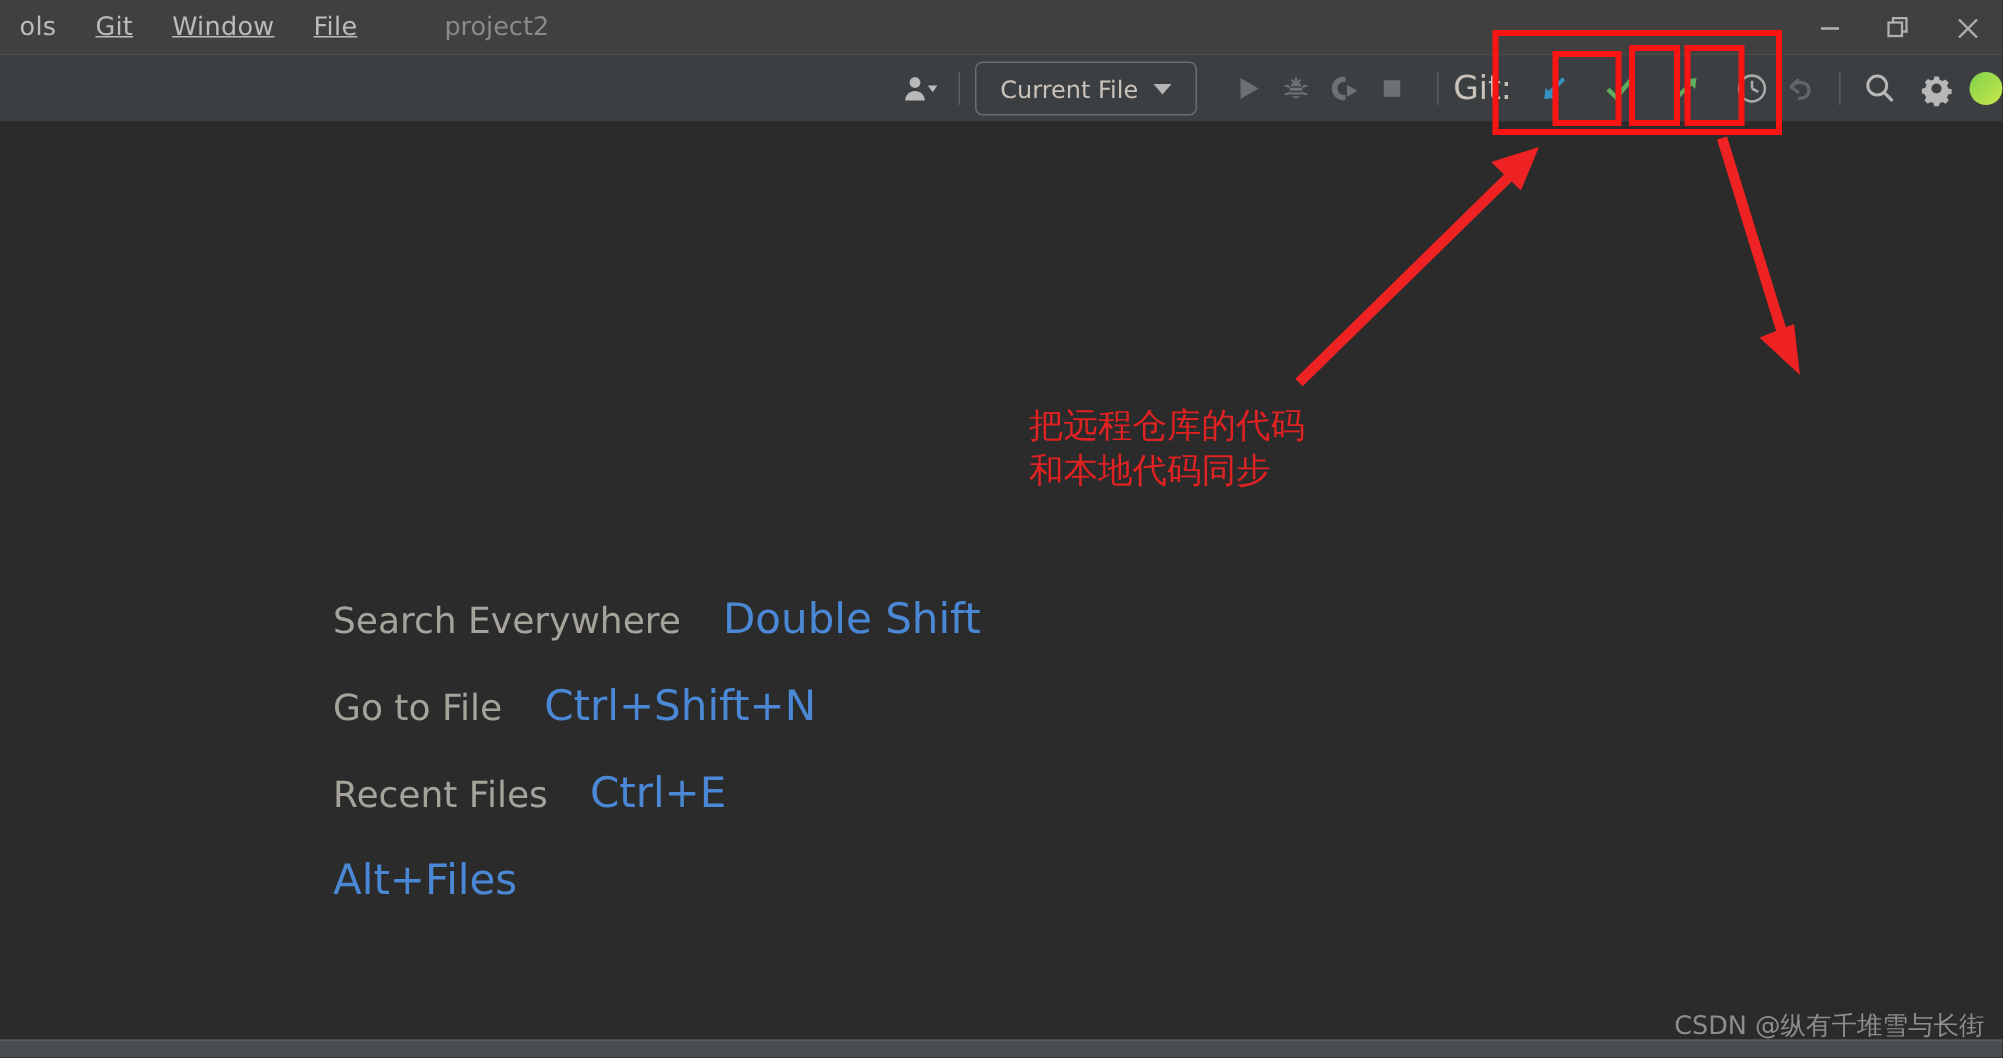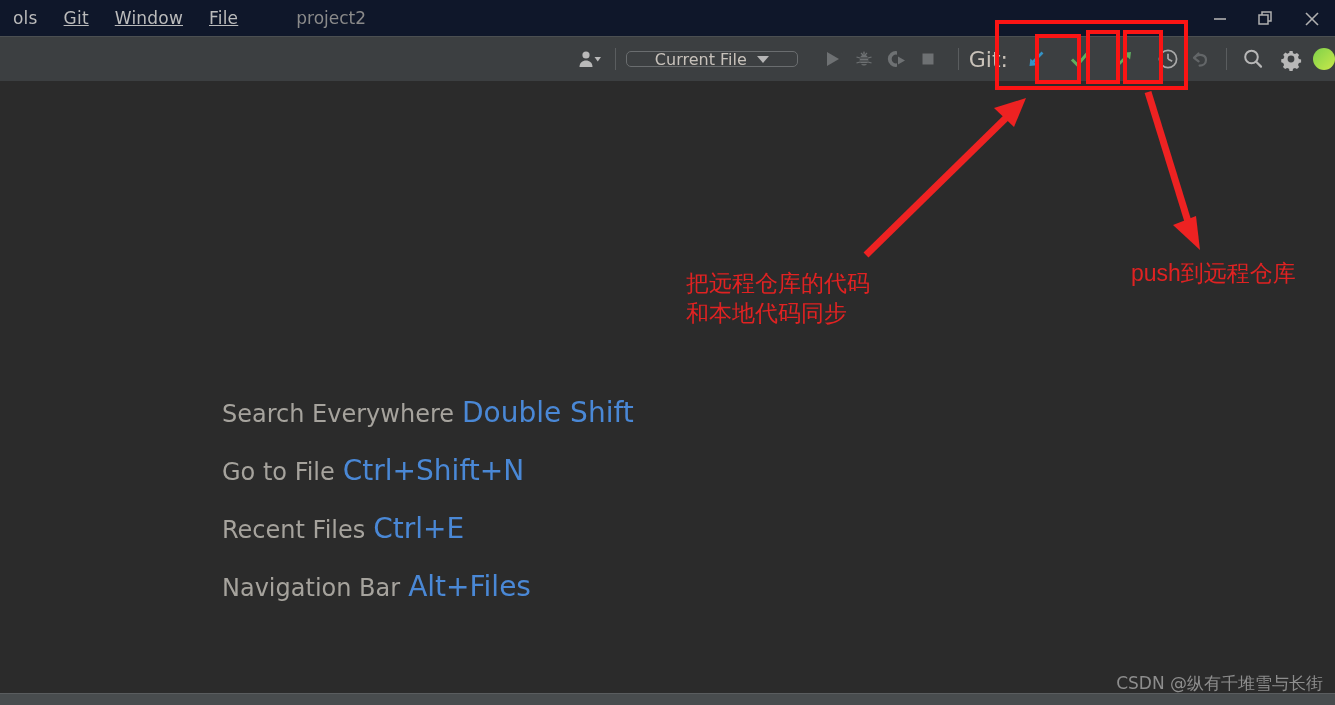--- a/index.html
+++ b/index.html
@@ -7,21 +7,21 @@
     width: 1335px; height: 705px;
     background: #2b2b2b;
     font-family: "DejaVu Sans", "Liberation Sans", sans-serif;
     overflow: hidden;
   }
   #app { position: relative; width: 1335px; height: 705px; }
 
   
   .titlebar {
     position: absolute; left: 0; top: 0; width: 1335px; height: 37px;
-    background: #0f172a;
+    background: #404040;
     border-bottom: 1px solid #4b4f51;
     display: flex; align-items: center;
   }
   .menu-items { display: flex; align-items: baseline; padding-left: 0px; }
   .menu-item {
     color: #bbbbbb; font-size: 17px; padding: 0 13px; white-space: nowrap;
     letter-spacing: .2px;
   }
   .menu-item .mn { text-decoration: underline; }
   .project-name {
@@ -41,43 +41,43 @@
     background: #3c3f41;
     display: flex; align-items: center; justify-content: flex-end;
     padding-right: 0px;
   }
   .tb-group { display: flex; align-items: center; }
   .tb-btn {
     width: 32px; height: 32px; display: flex; align-items: center; justify-content: center;
   }
   .sep { width: 1px; height: 22px; background: #5a5d5f; margin: 0 10px; }
   .runconfig {
-    height: 16px; border: 1px solid #6a6d6f; border-radius: 5px;
-    display: flex; align-items: center; gap: 10px; padding: 0 28px;
+    height: 36px; border: 1px solid #6a6d6f; border-radius: 5px;
+    display: flex; align-items: center; gap: 10px; padding: 0 16px;
     color: #c8c2bb; font-size: 16px; white-space: nowrap;
   }
   .caret { width: 0; height: 0; border-left: 6px solid transparent;
            border-right: 6px solid transparent; border-top: 7px solid #b5b5b5; }
   .git-label { color: #c9c2b9; font-size: 22px; margin-right: 6px; white-space: nowrap; }
   .avatar-edge {
     width: 22px; height: 22px; border-radius: 50%;
     background: linear-gradient(135deg,#7fd14a,#c9e94a);
     margin-left: 6px;
   }
 
   
   .editor {
     position: absolute; left: 0; top: 81px; width: 1335px; height: 612px;
     background: #2b2b2b;
   }
   .shortcuts {
     position: absolute; left: 222px; top: 315px;
     display: flex; flex-direction: column; gap: 25px;
   }
-  .sc-row { display: flex; align-items: baseline; gap: 8px; white-space: nowrap; }
+  .sc-row { display: flex; align-items: baseline; gap: 28px; white-space: nowrap; }
   .sc-label { color: #a6a39d; font-size: 24px; }
   .sc-key { color: #4a88d6; font-size: 28px; }
 
   
   .statusbar {
     position: absolute; left: 0; top: 693px; width: 1335px; height: 12px;
     background: #484c4e; border-top: 1px solid #5a5d5f;
   }
 
   
@@ -257,21 +257,20 @@
       </div>
       <div class="sc-row">
         <span class="sc-label">Go to File</span>
         <span class="sc-key">Ctrl+Shift+N</span>
       </div>
       <div class="sc-row">
         <span class="sc-label">Recent Files</span>
         <span class="sc-key">Ctrl+E</span>
       </div>
       <div class="sc-row">
-        <span class="sc-label">Navigation Bar</span>
         <span class="sc-key">Alt+Files</span>
       </div>
     </div>
   </div>
 
   <div class="statusbar"></div>
 
   <div class="anno-box" style="left:995px;top:20px;width:193px;height:70px;"></div>
   <div class="anno-box" style="left:1035px;top:34px;width:46px;height:50px;"></div>
   <div class="anno-box" style="left:1086px;top:30px;width:34px;height:54px;"></div>
@@ -285,17 +284,16 @@
     </g>
 
     <g>
       <line x1="1148" y1="92" x2="1190" y2="228" stroke="#ee2222" stroke-width="7"></line>
       <polygon points="1200,250 1173,225 1196,216" fill="#ee2222"></polygon>
     </g>
   </svg>
 
   <div class="anno-text" style="left:686px;top:268px;">把远程仓库的代码
 和本地代码同步</div>
-  <div class="anno-text" style="left:1131px;top:258px;">push到远程仓库</div>
 
   <div class="watermark">CSDN @纵有千堆雪与长街</div>
 
 </div>
 
 </body></html>

